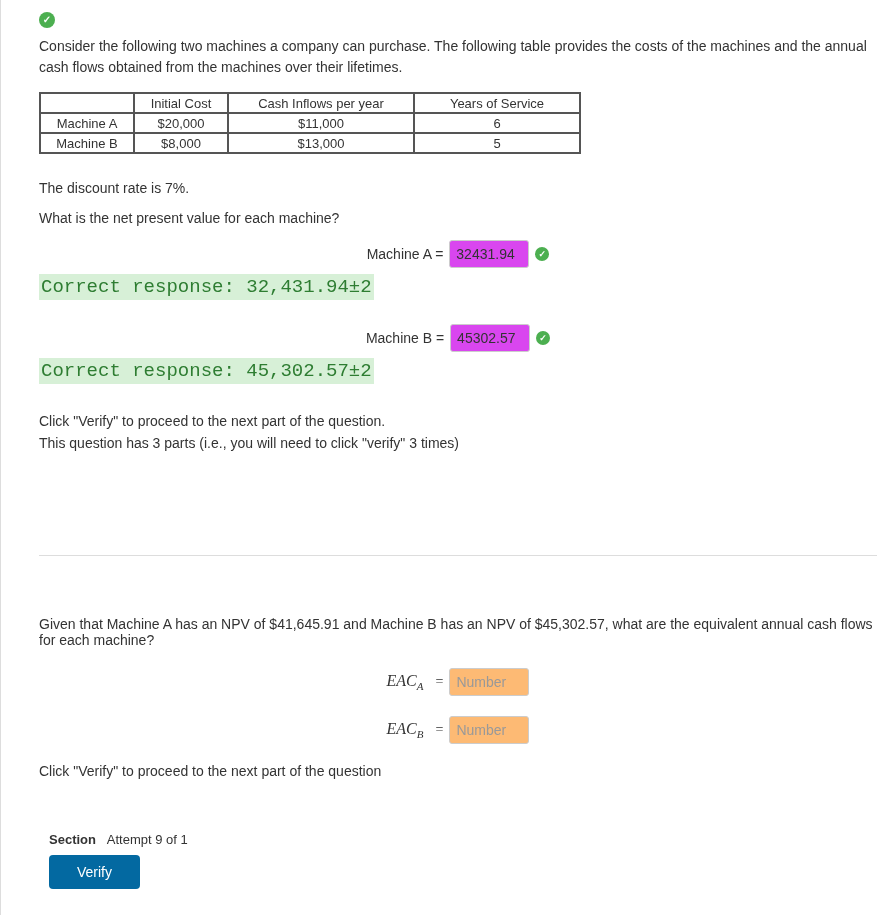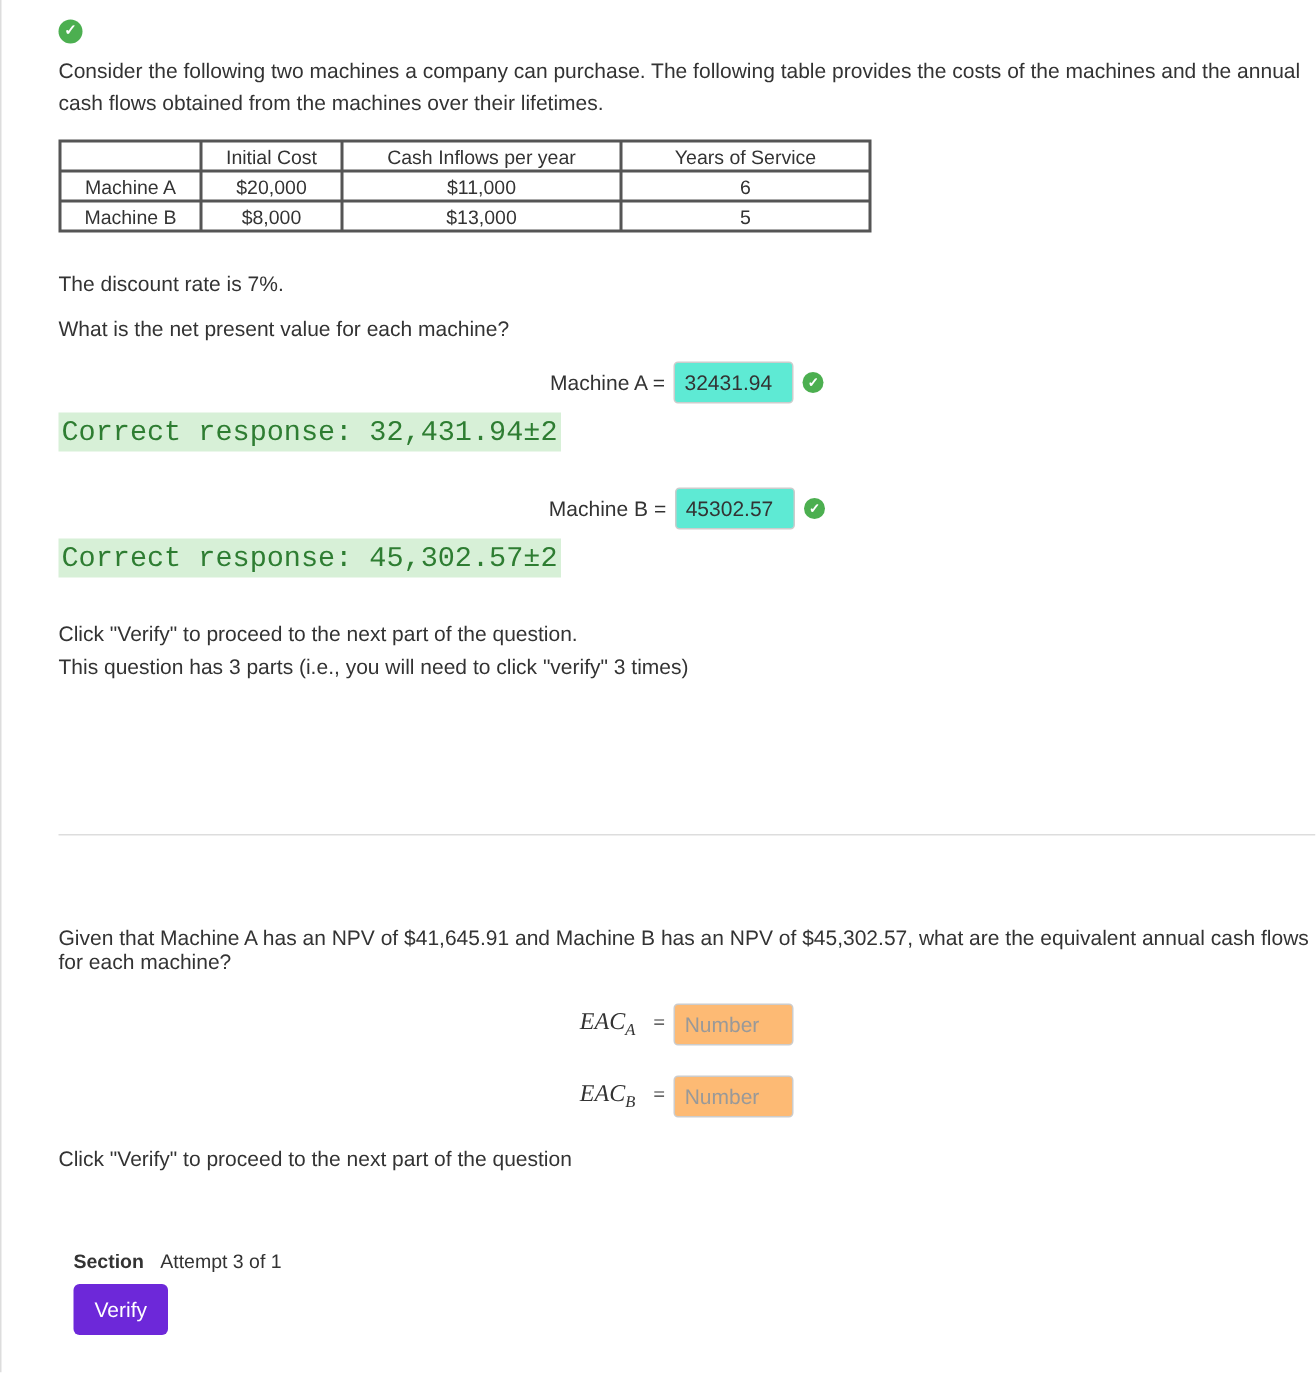--- a/index.html
+++ b/index.html
@@ -93,21 +93,21 @@
     width: 80px;
     height: 28px;
     padding: 2px 6px;
     border: 1px solid #ccc;
     border-radius: 3px;
     font-size: 14px;
     color: #333;
     background: #fdba74;
   }
   input.answer-input.filled {
-    background: #5eead4;
+    background: #d946ef;
   }
   input.answer-input::placeholder {
     color: #999;
   }
   .correct-response {
     font-family: "Courier New", monospace;
     font-size: 19px;
     color: #2e7d32;
     background: #d7f0d7;
     display: inline-block;
@@ -127,25 +127,25 @@
   .footer {
     margin-top: 50px;
     padding-left: 10px;
   }
   .footer-row {
     font-size: 13px;
     margin-bottom: 8px;
   }
   .footer-row b { font-weight: bold; }
   .verify-btn {
-    background: #6d28d9;
+    background: #0369a1;
     color: #fff;
     border: none;
     border-radius: 4px;
-    padding: 9px 14px;
+    padding: 9px 28px;
     font-size: 14px;
     cursor: pointer;
   }
 </style>
 </head>
 <body>
 
 <div class="container">
 
   <div><span class="check-icon"></span></div>
@@ -212,18 +212,18 @@
     <span class="math-label"><span>EAC</span><span class="sub">B</span></span>
     <span class="math-eq">=</span>
     <input class="answer-input" placeholder="Number" style="">
   </div>
 
   <div class="instructions">Click "Verify" to proceed to the next part of the question</div>
 
   <div class="footer">
     <div class="footer-row">
       <b>Section</b>
-      &nbsp;&nbsp;<span>Attempt 3 of 1</span>
+      &nbsp;&nbsp;<span>Attempt 9 of 1</span>
     </div>
     <button class="verify-btn">Verify</button>
   </div>
 
 </div>
 
 </body></html>

